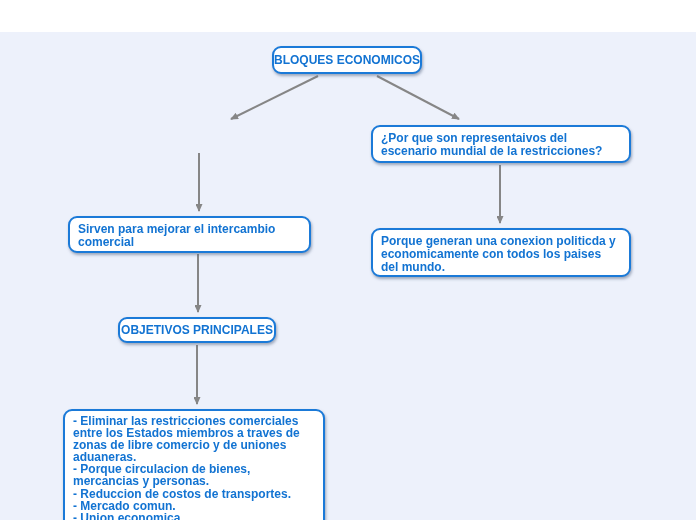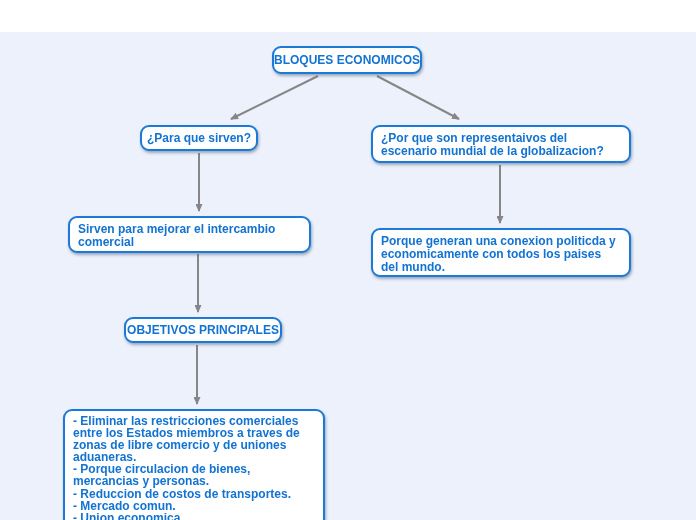--- a/index.html
+++ b/index.html
@@ -51,37 +51,34 @@
     <line x1="199" y1="121" x2="199" y2="179" marker-end="url(#arrow)"></line>
     <line x1="500" y1="133" x2="500" y2="191" marker-end="url(#arrow)"></line>
     <line x1="198" y1="222" x2="198" y2="280" marker-end="url(#arrow)"></line>
     <line x1="197" y1="313" x2="197" y2="372" marker-end="url(#arrow)"></line>
   </svg>
 
   <div class="node center" style="left:272px;top:14px;width:150px;height:28px;">
     <span>BLOQUES ECONOMICOS</span>
   </div>
 
-  <div class="node center" style="left:140px;top:93px;width:118px;height:26px;">
-    <span>¿Para que sirven?</span>
-  </div>
 
   <div class="node left" style="left:371px;top:93px;width:260px;height:38px;">
-    <span>¿Por que son representaivos del escenario mundial de la globalizacion?</span>
+    <span>¿Por que son representaivos del escenario mundial de la restricciones?</span>
   </div>
 
   <div class="node left" style="left:68px;top:184px;width:243px;height:37px;">
     <span>Sirven para mejorar el intercambio comercial</span>
   </div>
 
   <div class="node left" style="left:371px;top:196px;width:260px;height:49px;">
     <span>Porque generan una conexion politicda y economicamente con todos los paises del mundo.</span>
   </div>
 
-  <div class="node center" style="left:124px;top:285px;width:158px;height:26px;">
+  <div class="node center" style="left:118px;top:285px;width:158px;height:26px;">
     <span>OBJETIVOS PRINCIPALES</span>
   </div>
 
   <div class="node left tight" style="left:63px;top:377px;width:262px;height:128px;padding:4px 8px;">
     <span class="pre">- Eliminar las restricciones comerciales entre los Estados miembros a traves de zonas de libre comercio y de uniones aduaneras.
 - Porque circulacion de bienes, mercancias y personas.
 - Reduccion de costos de transportes.
 - Mercado comun.
 - Union economica.
 - Union aduanera.</span>

